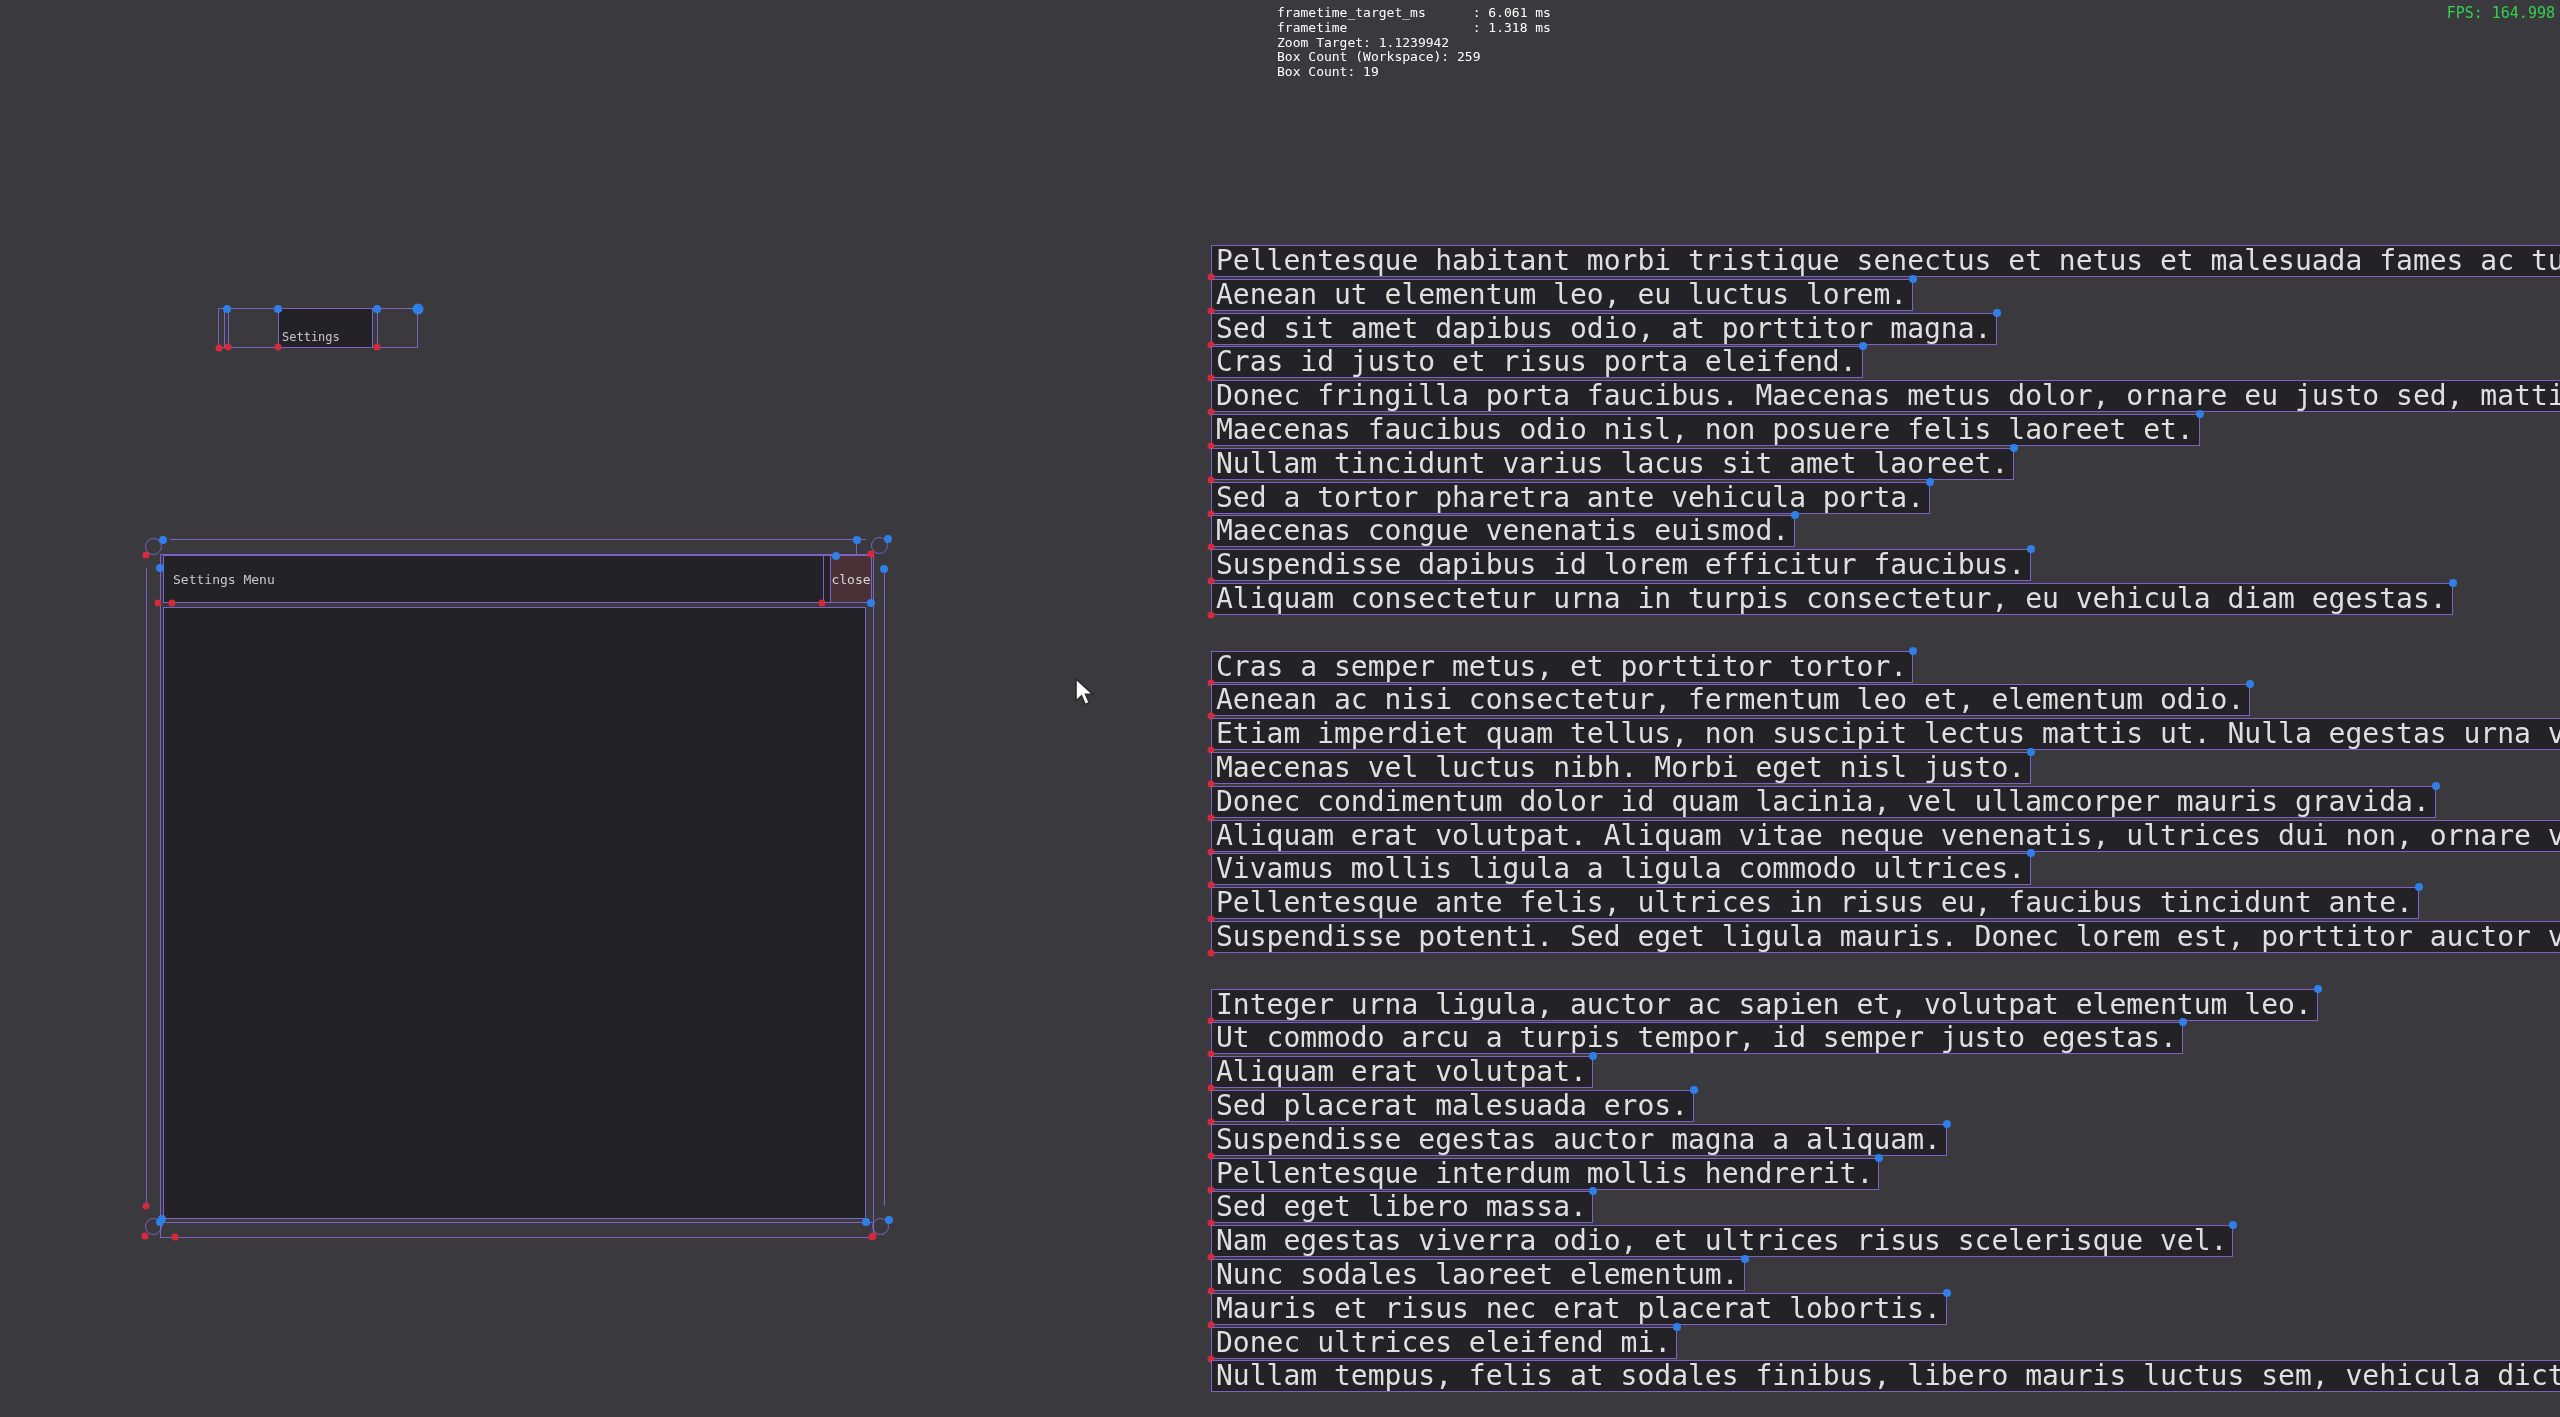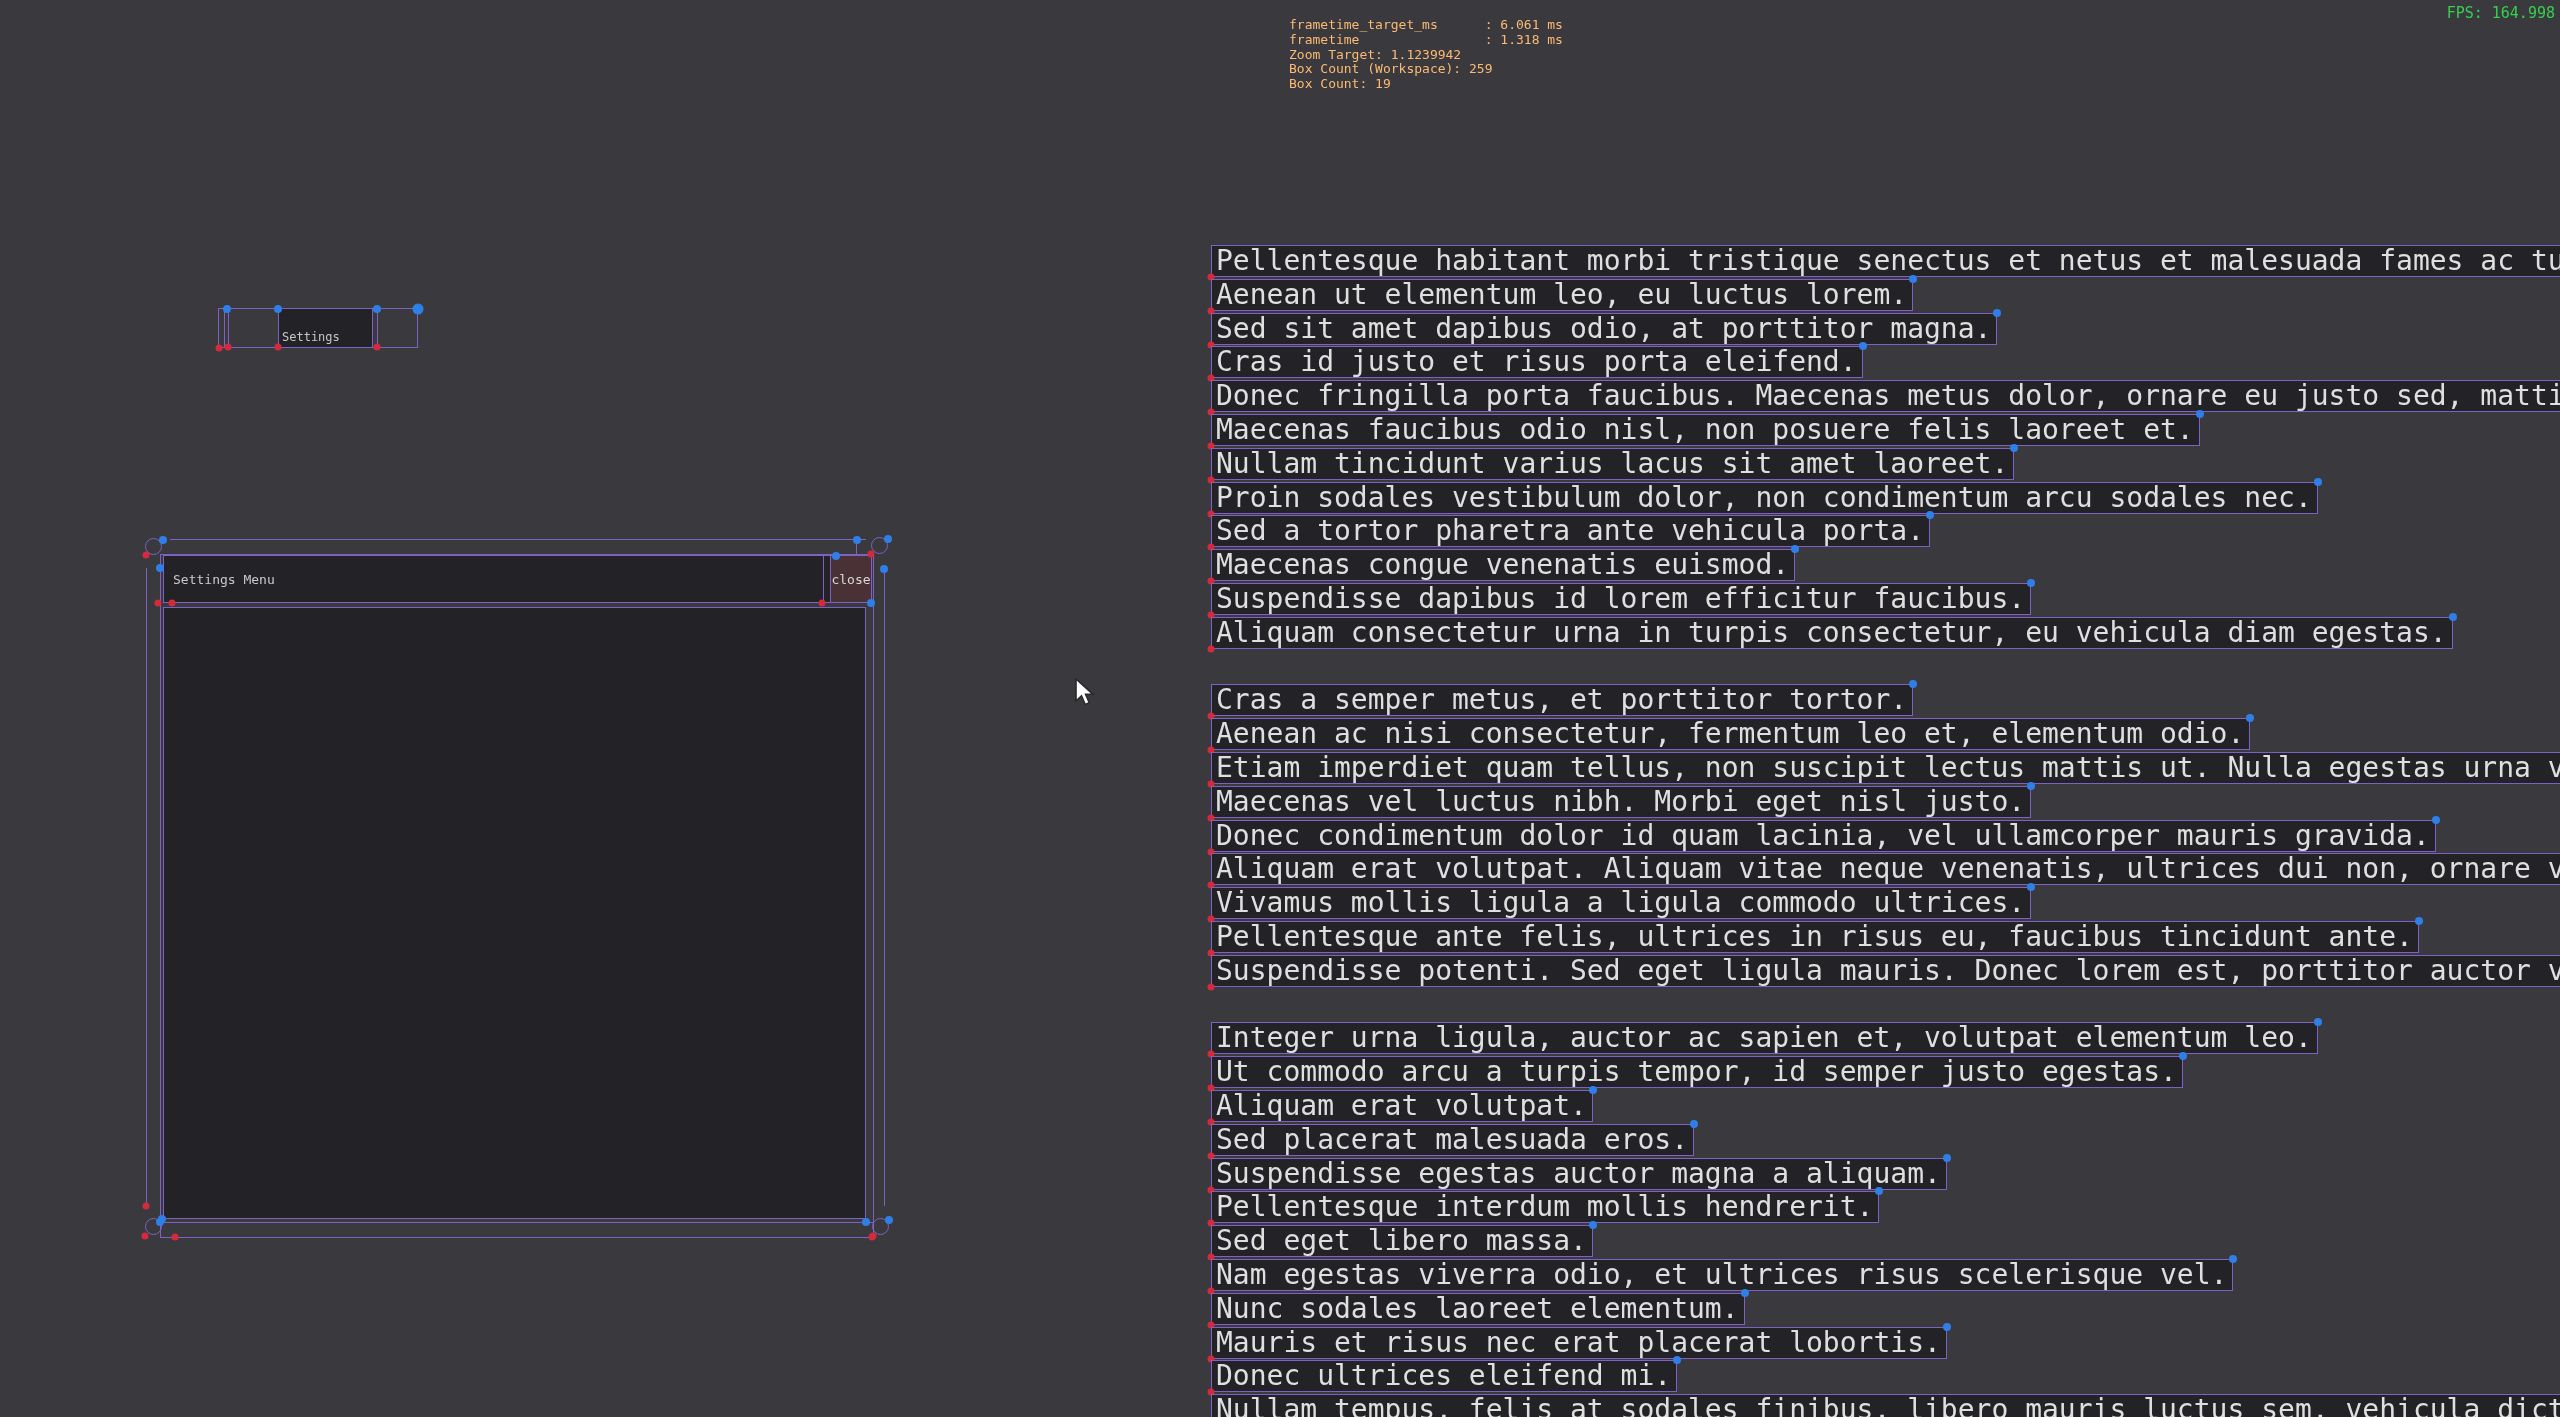--- a/index.html
+++ b/index.html
@@ -3,22 +3,22 @@
 <meta charset="utf-8">
 <style>
   html,body{margin:0;padding:0;}
   #screen{
     position:relative;width:2560px;height:1417px;overflow:hidden;
     background:var(--background);
     font-family:"DejaVu Sans Mono","Liberation Mono",monospace;
   }
   
   .debug-stats{
-    position:absolute;left:1277px;top:6px;margin:12px;
-    font-size:13px;line-height:14.8px;color:#fdba74;white-space:pre;
+    position:absolute;left:1277px;top:6px;margin:0;
+    font-size:13px;line-height:14.8px;color:#ffffff;white-space:pre;
   }
   .fps{
     position:absolute;right:5px;top:6px;
     font-size:15px;line-height:15px;color:var(--fps-green);white-space:pre;
   }
   
   .obox{position:absolute;border:1px solid var(--outline);box-sizing:border-box;}
   .fillbox{background:var(--box-fill);}
   .vline{position:absolute;width:0;border-left:1px solid var(--outline);}
   .hline{position:absolute;height:0;border-top:1px solid var(--outline);}
@@ -140,21 +140,20 @@
   </div>
 
   <div id="text-lines">
       <div class="trow"><span>Pellentesque habitant morbi tristique senectus et netus et malesuada fames ac tu</span><i class="dot red"></i></div>
       <div class="trow"><span>Aenean ut elementum leo, eu luctus lorem.</span><i class="dot red"></i><i class="dot blue"></i></div>
       <div class="trow"><span>Sed sit amet dapibus odio, at porttitor magna.</span><i class="dot red"></i><i class="dot blue"></i></div>
       <div class="trow"><span>Cras id justo et risus porta eleifend.</span><i class="dot red"></i><i class="dot blue"></i></div>
       <div class="trow"><span>Donec fringilla porta faucibus. Maecenas metus dolor, ornare eu justo sed, matti</span><i class="dot red"></i></div>
       <div class="trow"><span>Maecenas faucibus odio nisl, non posuere felis laoreet et.</span><i class="dot red"></i><i class="dot blue"></i></div>
       <div class="trow"><span>Nullam tincidunt varius lacus sit amet laoreet.</span><i class="dot red"></i><i class="dot blue"></i></div>
-      <div class="trow"><span>Proin sodales vestibulum dolor, non condimentum arcu sodales nec.</span><i class="dot red"></i><i class="dot blue"></i></div>
       <div class="trow"><span>Sed a tortor pharetra ante vehicula porta.</span><i class="dot red"></i><i class="dot blue"></i></div>
       <div class="trow"><span>Maecenas congue venenatis euismod.</span><i class="dot red"></i><i class="dot blue"></i></div>
       <div class="trow"><span>Suspendisse dapibus id lorem efficitur faucibus.</span><i class="dot red"></i><i class="dot blue"></i></div>
       <div class="trow"><span>Aliquam consectetur urna in turpis consectetur, eu vehicula diam egestas.</span><i class="dot red"></i><i class="dot blue"></i></div>
       <div class="trow blank"></div>
       <div class="trow"><span>Cras a semper metus, et porttitor tortor.</span><i class="dot red"></i><i class="dot blue"></i></div>
       <div class="trow"><span>Aenean ac nisi consectetur, fermentum leo et, elementum odio.</span><i class="dot red"></i><i class="dot blue"></i></div>
       <div class="trow"><span>Etiam imperdiet quam tellus, non suscipit lectus mattis ut. Nulla egestas urna v</span><i class="dot red"></i></div>
       <div class="trow"><span>Maecenas vel luctus nibh. Morbi eget nisl justo.</span><i class="dot red"></i><i class="dot blue"></i></div>
       <div class="trow"><span>Donec condimentum dolor id quam lacinia, vel ullamcorper mauris gravida.</span><i class="dot red"></i><i class="dot blue"></i></div>

